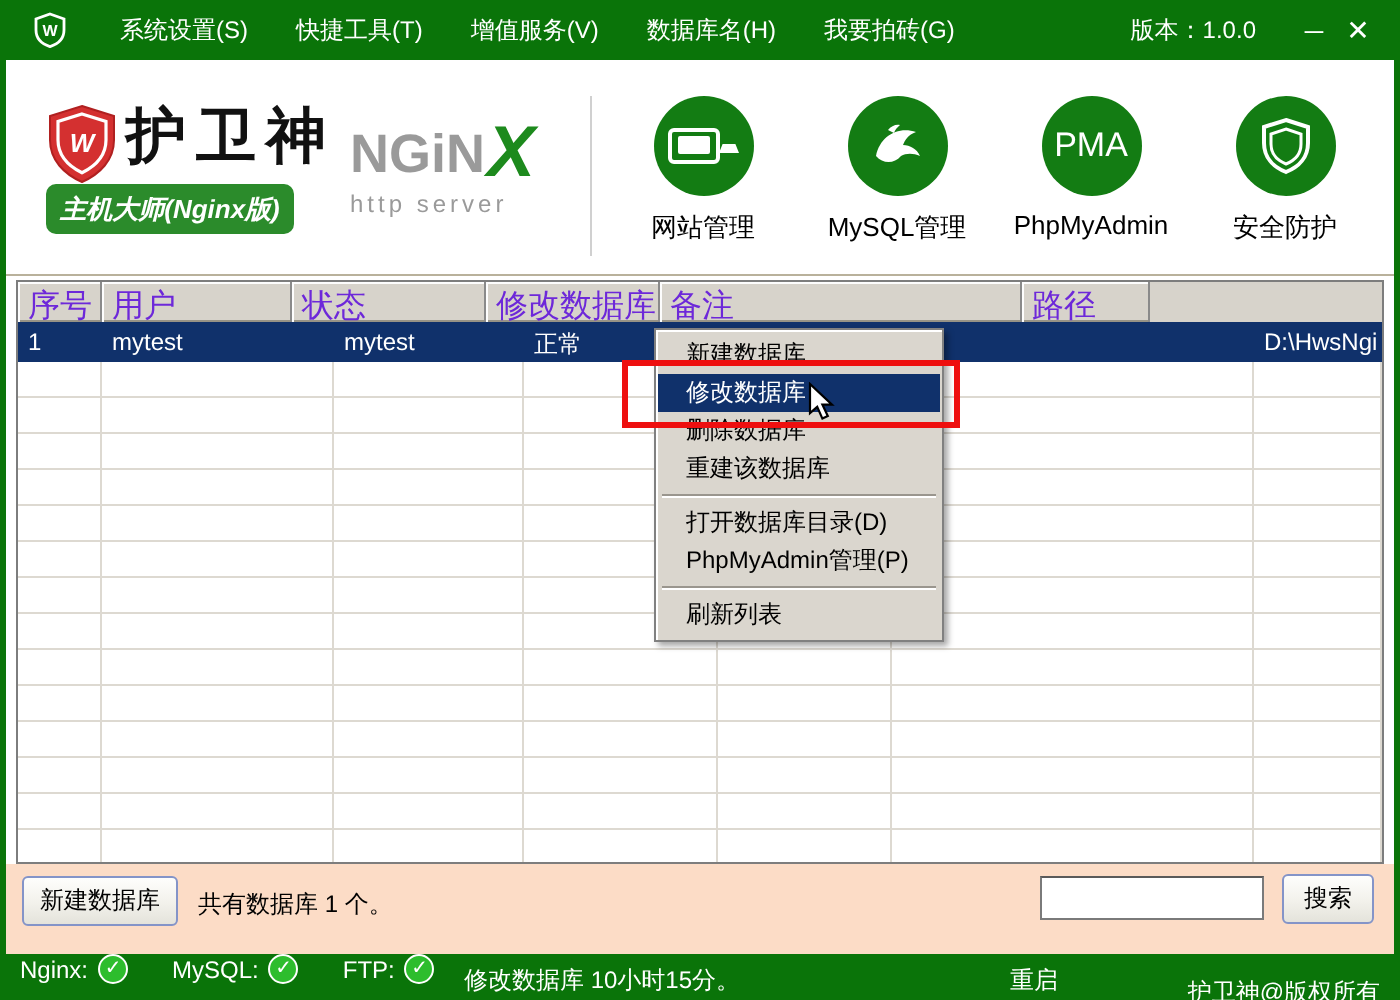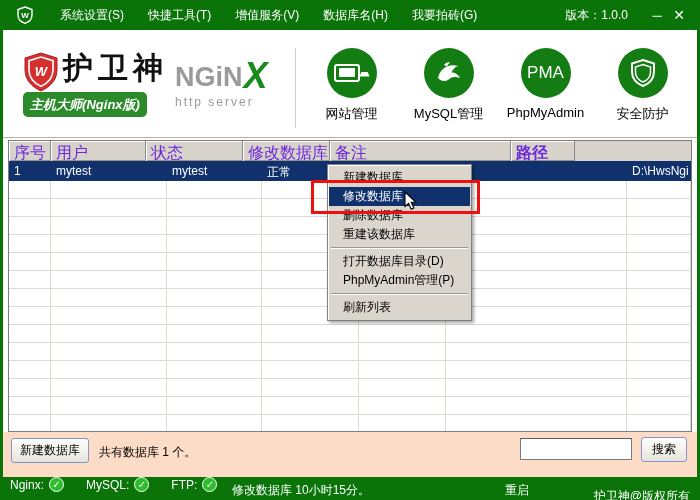--- a/index.html
+++ b/index.html
@@ -176,21 +176,21 @@
       </div>
   </div>
 
   <div class="tblwrap" id="db-table">
       <div class="t-header">
         <div class="h-cell" style="width: 42px;">序号</div>
         <div class="h-cell" style="width: 95px;">用户</div>
         <div class="h-cell" style="width: 97px;">状态</div>
         <div class="h-cell" style="width: 87px;">修改数据库</div>
         <div class="h-cell" style="width: 181px;">备注</div>
-        <div class="h-cell" style="width: 64px; font-weight: bold;">路径</div>
+        <div class="h-cell" style="width: 64px;">路径</div>
       </div>
       <div class="t-row selected">
         <div class="t-cell" style="width: 42px;">1</div>
         <div class="t-cell" style="width: 116px;">mytest</div>
         <div class="t-cell" style="width: 95px;">mytest</div>
         <div class="t-cell" style="width: 97px;">正常</div>
         <div class="t-cell" style="width: 87px;"></div>
         <div class="t-cell" style="width: 181px;"></div>
         <div class="t-cell" style="width: 64px;">D:\HwsNgi</div>
       </div>

